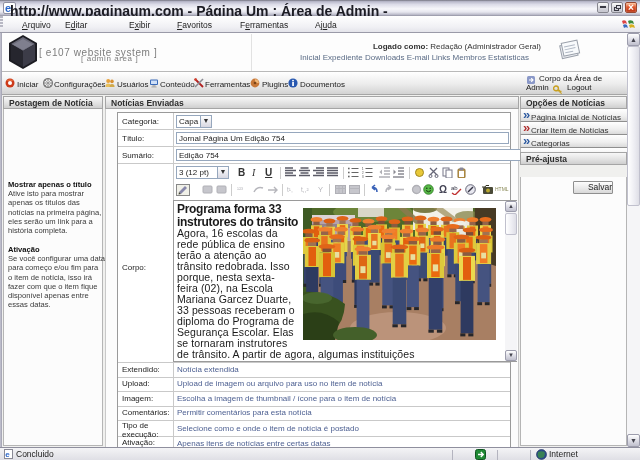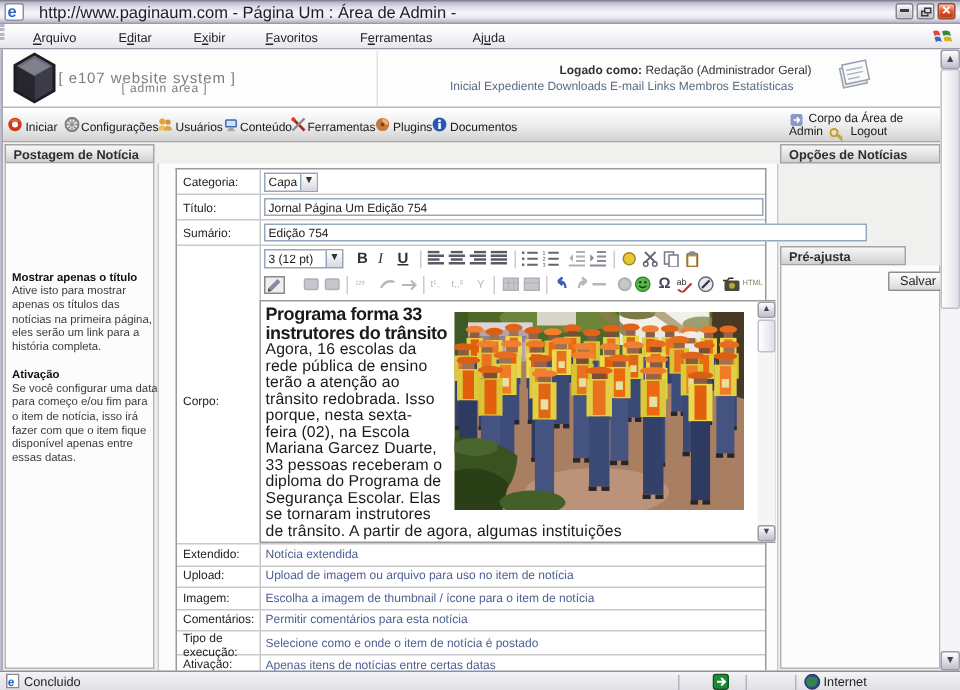--- a/index.html
+++ b/index.html
@@ -1,20 +1,20 @@
 <!DOCTYPE html>
 <html><head><meta charset="utf-8"><style>
 *{margin:0;padding:0;box-sizing:border-box}
 body{font-family:"Liberation Sans",sans-serif;}
 #win{position:relative;width:640px;height:460px;overflow:hidden;background:#f2f2f0;font-family:"Liberation Sans",sans-serif;}
 .abs{position:absolute}
 
 #titlebar{left:0;top:0;width:640px;height:16px;
  background:linear-gradient(180deg,#73737f 0%,#b9b9cb 10%,#dcdce8 28%,#f6f6fa 55%,#e7e7ef 75%,#b9b9c8 92%,#8f8f9f 100%);}
-#titletext{left:26px;top:2.5px;font-size:11px;font-weight:normal;color:#1c1c24;letter-spacing:0px;white-space:nowrap}
+#titletext{left:10px;top:2.5px;font-size:14px;font-weight:bold;color:#1c1c24;letter-spacing:0px;white-space:nowrap}
 .winbtn{top:2px;width:12px;height:11px;border-radius:2px;border:1px solid #86868f;
  background:linear-gradient(180deg,#fdfdfd,#d9d9df 50%,#c2c2cc);box-shadow:inset 0 0 1px #fff;}
 #btnclose{background:linear-gradient(180deg,#ffc6a0,#e0592f 45%,#c03a18 90%);border:1px solid #9a4830}
 .glyph{position:absolute;color:#2e2e38;font-weight:bold}
 
 #menubar{left:0;top:16px;width:640px;height:17px;background:linear-gradient(180deg,#ffffff,#f0f0f4 70%,#e4e4ea);border-bottom:1px solid #9a9aa8}
 #menubar span{position:absolute;top:4px;font-size:8.5px;color:#222}
 #menubar u{text-decoration:underline}
 #grip{left:3px;top:3px;width:3px;height:11px;background:repeating-linear-gradient(180deg,#b8b8c4 0 2px,#f4f4f8 2px 3px)}
 #throbber{left:620px;top:17px;width:17px;height:15px}
@@ -60,21 +60,21 @@
 .gry rect,.gry circle{fill:#c6c6cc;stroke:#b0b0b6}
 
 #editor{left:173px;top:200px;width:344px;height:162px;background:#fff;border:1px solid #9a9a9a;overflow:hidden}
 #edtext{position:absolute;left:3px;top:2px;width:329px;font-size:10.5px;line-height:11px;color:#1a1a1a;letter-spacing:0.1px}
 #edtext h3{font-size:12px;line-height:12.5px;letter-spacing:-0.3px}
 
 
 #rsb{left:520px;top:96px;width:107px}
 .ritem{position:relative;width:107px;height:13px;background:linear-gradient(180deg,#ffffff,#efefef 60%,#dadada);border-bottom:1px solid #8f8f8f;border-left:1px solid #b5b5b5;font-size:8px;color:#333;line-height:13px;white-space:nowrap}
 .chev{font-weight:bold;font-size:13px;letter-spacing:-1.5px;position:relative;top:-1px}
-#salvar{left:592px;top:181px;width:40px;height:13px;background:linear-gradient(180deg,#fdfdfd,#e8e8e8 60%,#d8d8d8);border:1px solid #8f8f8f;font-size:8.5px;color:#222;text-align:center;line-height:11px;border-radius:1px}
+#salvar{left:573px;top:181px;width:40px;height:13px;background:linear-gradient(180deg,#fdfdfd,#e8e8e8 60%,#d8d8d8);border:1px solid #8f8f8f;font-size:8.5px;color:#222;text-align:right;line-height:11px;border-radius:1px}
 </style></head>
 <body>
 <div id="win">
 
  <div id="titlebar" class="abs"></div>
  <div class="abs" style="left:3px;top:2px;width:13px;height:12px;background:#fff;border:1px solid #8f8fa0;border-radius:2px">
    <div style="position:absolute;left:1px;top:-1px;font-size:11px;font-weight:bold;color:#2b66c9">e</div>
  </div>
  <div id="titletext" class="abs">http://www.paginaum.com - Página Um : Área de Admin -</div>
  <div class="abs winbtn" style="left:597px">
@@ -84,21 +84,21 @@
    <div class="glyph" style="left:2px;top:4px;width:5px;height:4px;border:1px solid #3a3a44"></div>
    <div class="glyph" style="left:4px;top:2px;width:5px;height:4px;border:1px solid #3a3a44;background:#dcdce4"></div>
  </div>
  <div id="btnclose" class="abs winbtn" style="left:625px">
       <div class="glyph" style="left:2px;top:-1px;color:#fff;font-size:10px">×</div>
     </div>
 
  <div id="menubar" class="abs">
   <div id="grip"></div>
   <span style="left:22px"><u>A</u>rquivo</span>
-  <span style="left:79px">E<u>d</u>itar</span>
+  <span style="left:65px">E<u>d</u>itar</span>
   <span style="left:129px">E<u>x</u>ibir</span>
   <span style="left:177px"><u>F</u>avoritos</span>
   <span style="left:240px">F<u>e</u>rramentas</span>
   <span style="left:315px">Aj<u>u</u>da</span>
  </div>
 
  <svg id="throbber" class="abs" viewBox="0 0 17 15">
    <rect x="0" y="0" width="17" height="15" fill="none"></rect>
    <path d="M2 4 Q4 2.5 6 4 L7 7 Q5 5.5 3 7 Z" fill="#d44"></path>
    <path d="M8 4 Q10 2.5 13 4 L14 7 Q11 5.5 9 7 Z" fill="#3a8a3a"></path>
@@ -193,20 +193,21 @@
 
  <div class="abs" style="left:2px;top:95px;width:625px;height:352px;background:#f0f0ee"></div>
 
  <div class="abs cap" style="left:3px;top:96px;width:100px">Postagem de Notícia</div>
  <div class="abs panelbody" style="left:3px;top:109px;width:100px;height:337px"></div>
  <div id="lp" class="abs">
   <div class="sec" style="top:71px"><b>Mostrar apenas o título</b><br>Ative isto para mostrar<br>apenas os títulos das<br>notícias na primeira página,<br>eles serão um link para a<br>história completa.</div>
   <div class="sec" style="top:136px"><b>Ativação</b><br>Se você configurar uma data<br>para começo e/ou fim para<br>o item de notícia, isso irá<br>fazer com que o item fique<br>disponível apenas entre<br>essas datas.</div>
  </div>
 
+ <div class="abs cap" style="left:105px;top:96px;width:414px">Notícias Enviadas</div>
  <div id="mainbody" class="abs"></div>
  <div id="ftable" class="abs">
    <div id="vdiv" class="abs"></div>
    <div class="hrow" style="top:16px"></div>
    <div class="hrow" style="top:33px"></div>
    <div class="hrow" style="top:50px"></div>
    <div class="hrow" style="top:249px"></div>
    <div class="hrow" style="top:264px"></div>
    <div class="hrow" style="top:278px"></div>
    <div class="hrow" style="top:293px"></div>
@@ -741,21 +742,27 @@
   <ellipse cx="52" cy="127" rx="22" ry="8" fill="#44602a"></ellipse>
   <ellipse cx="14" cy="90" rx="15" ry="6" fill="#4a6830" opacity="0.9"></ellipse>
  </svg>
 
  <div class="abs sb-track" style="left:505px;top:201px;width:12px;height:160px"></div>
  <div class="abs sb-btn" style="left:505px;top:201px;width:12px;height:11px;font-size:6px;line-height:9px">▲</div>
  <div class="abs sb-thumb" style="left:505px;top:213px;width:12px;height:22px"></div>
  <div class="abs sb-btn" style="left:505px;top:350px;width:12px;height:11px;font-size:6px;line-height:9px">▼</div>
 
  <div class="abs cap" style="left:520px;top:96px;width:107px">Opções de Notícias</div>
- <div class="abs cap" style="left:520px;top:164px;width:84px">Pré-ajusta</div>
+ <div id="rsb" class="abs" style="top:109px">
+   <div class="ritem"><span class="chev" style="color:#2d5aa0">&nbsp;»</span> Página Inicial de Notícias</div>
+   <div class="ritem"><span class="chev" style="color:#b03030">&nbsp;»</span> Criar Item de Notícias</div>
+   <div class="ritem"><span class="chev" style="color:#2d5aa0">&nbsp;»</span> Categorias</div>
+   <div class="ritem"><span class="chev" style="color:#2d5aa0">&nbsp;»</span> Preferências de Notícias</div>
+ </div>
+ <div class="abs cap" style="left:520px;top:152px;width:107px">Pré-ajusta</div>
  <div class="abs panelbody" style="left:520px;top:177px;width:107px;height:269px;border-top:none"></div>
  <div id="salvar" class="abs">Salvar</div>
 
  <div class="abs sb-track" style="left:627px;top:33px;width:13px;height:414px"></div>
  <div class="abs sb-btn" style="left:627px;top:33px;width:13px;height:13px;font-size:7px;line-height:11px">▲</div>
  <div class="abs sb-thumb" style="left:627px;top:46px;width:13px;height:160px"></div>
  <div class="abs sb-btn" style="left:627px;top:434px;width:13px;height:13px;font-size:7px;line-height:11px">▼</div>
 
  <div id="statusbar" class="abs">
    <svg style="position:absolute;left:4px;top:1px;width:9px;height:10px" viewBox="0 0 9 10">

